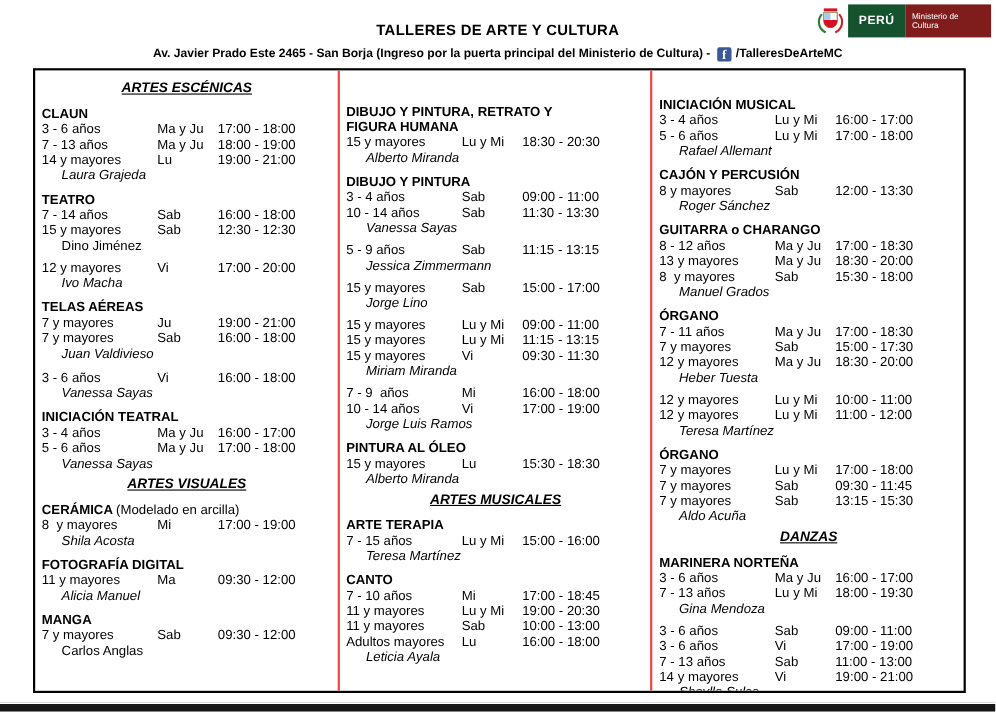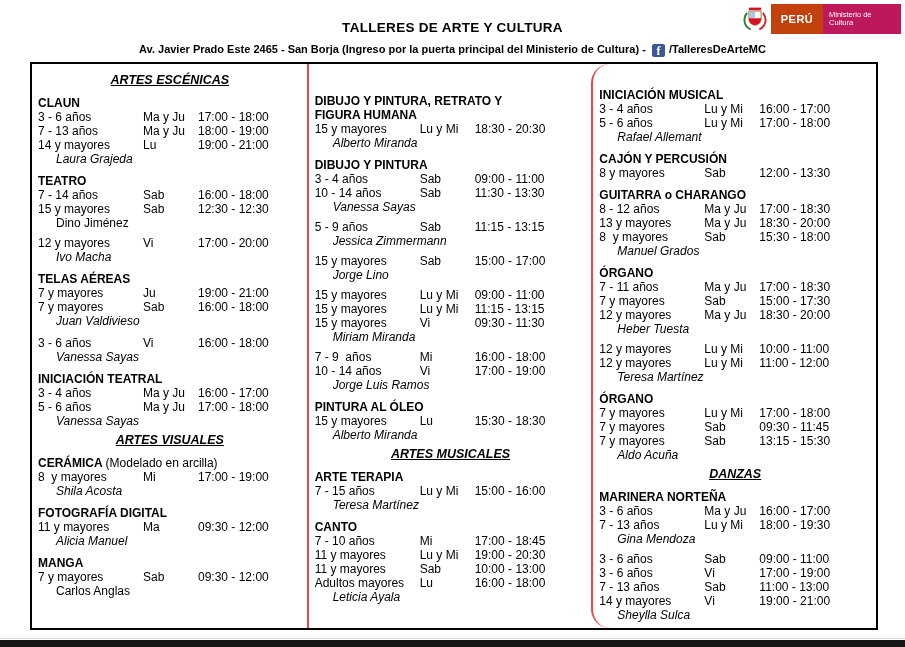--- a/index.html
+++ b/index.html
@@ -14,34 +14,34 @@
   .contact-line{font-size:11px;font-weight:bold;margin-top:20px;}
   .link{color:#0000d0;text-decoration:underline;cursor:pointer;}
   .fb-icon{
     display:inline-block;width:13px;height:13px;background:#3b5998;color:#fff;
     border-radius:2px;font-weight:bold;font-size:12px;line-height:14px;
     vertical-align:-2px;font-family:"Liberation Serif", serif;text-align:center;margin:0 1px 0 3px;
   }
   
   .logo-block{position:absolute;top:4px;right:4px;height:30px;display:flex;}
   .emblem{width:32px;height:30px;display:flex;align-items:center;justify-content:center;background:#fff;}
-  .peru-box{background:#c2410c;color:#fff;font-weight:bold;font-size:11px;
+  .peru-box{background:#14532d;color:#fff;font-weight:bold;font-size:11px;
     display:flex;align-items:center;justify-content:center;width:52px;letter-spacing:.5px;}
-  .ministry-box{background:#be185d;color:#fff;font-size:7.5px;
+  .ministry-box{background:#7f1d1d;color:#fff;font-size:7.5px;
     display:flex;align-items:center;padding:0 6px;width:66px;line-height:1.1;}
   
   .schedule-table{
     position:absolute;left:30px;top:62px;width:848px;height:568px;
     border:2px solid #000;box-sizing:border-box;display:flex;overflow:hidden;background:#fff;
   }
   .column{box-sizing:border-box;font-size:12px;line-height:14px;padding:4px 5px 0 6px;overflow:hidden;}
   .column + .column{border-left:2px solid #ef4444;}
   .col-1{width:276px;}
   .col-2{width:286px;padding-top:30px;}
-  .col-3{width:286px;padding-top:24px;border-radius:19px;}
+  .col-3{width:286px;padding-top:24px;}
   .section-hdr{text-align:center;font-weight:bold;font-style:italic;font-size:12.5px;margin:5px 0 9px;}
   .section-hdr span{text-decoration:underline;}
   .workshop{margin-top:8px;}
   .column > .workshop:first-child{margin-top:0;}
   .ws-title{font-weight:bold;white-space:pre-line;}
   .ws-title .sub{font-weight:normal;}
   .group + .group{margin-top:6px;}
   .row{display:grid;grid-template-columns:105px 55px auto;}
   .row span{white-space:pre;}
   .instructor{padding-left:18px;}
@@ -352,20 +352,21 @@
         </div>
       </div>
       <div class="workshop">
         <div class="ws-title"><span class="t">CAJÓN Y PERCUSIÓN</span></div>
         <div class="group">
           <div class="row">
             <span class="age">8 y mayores</span>
             <span class="days">Sab</span>
             <span class="time">12:00 - 13:30</span>
           </div>
+          <div class="instructor it">Roger Sánchez</div>
         </div>
       </div>
       <div class="workshop">
         <div class="ws-title"><span class="t">GUITARRA o CHARANGO</span></div>
         <div class="group">
           <div class="row">
             <span class="age">8 - 12 años</span>
             <span class="days">Ma y Ju</span>
             <span class="time">17:00 - 18:30</span>
           </div>

